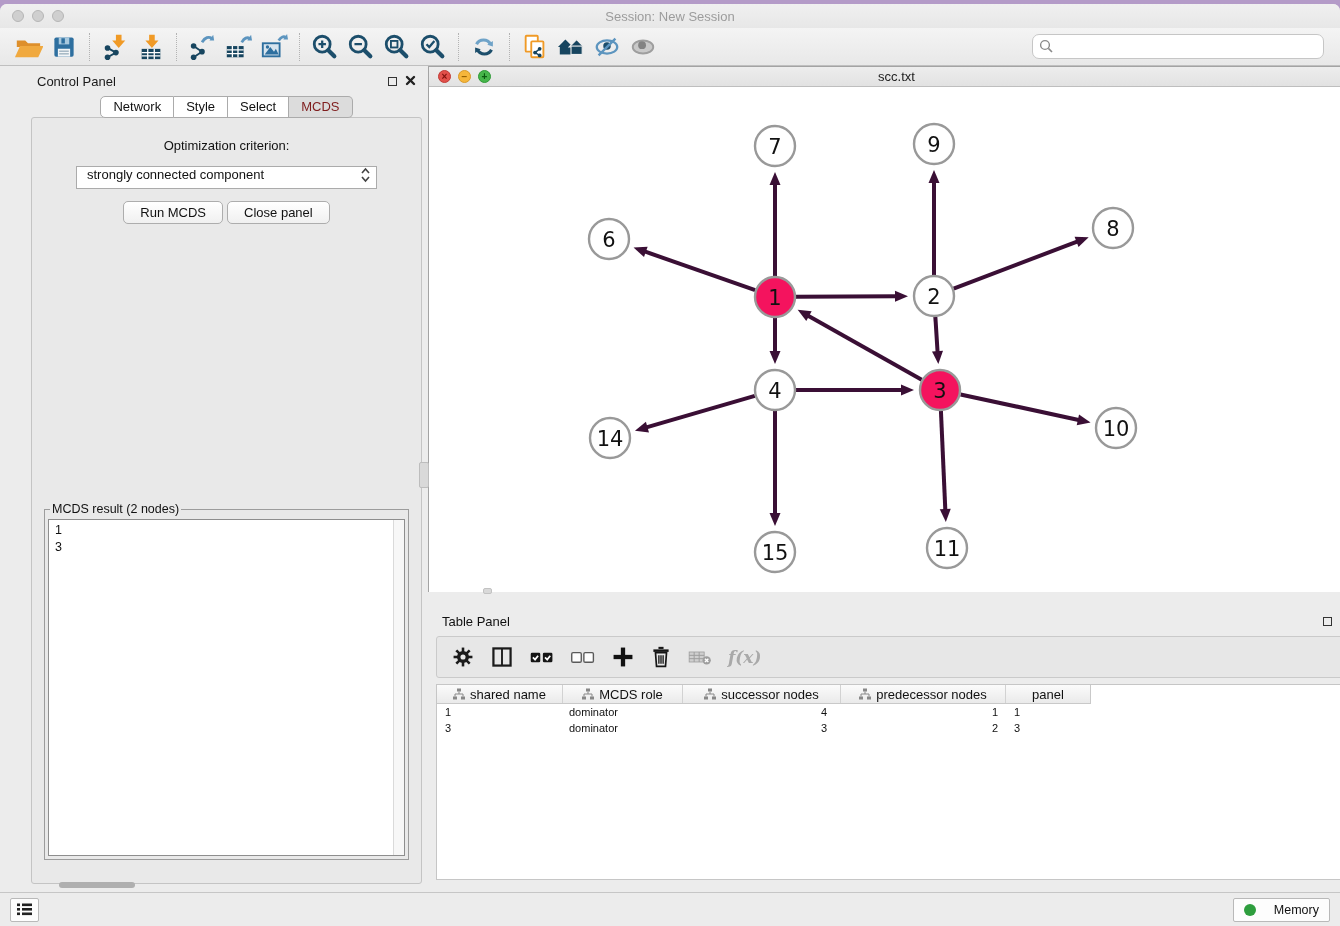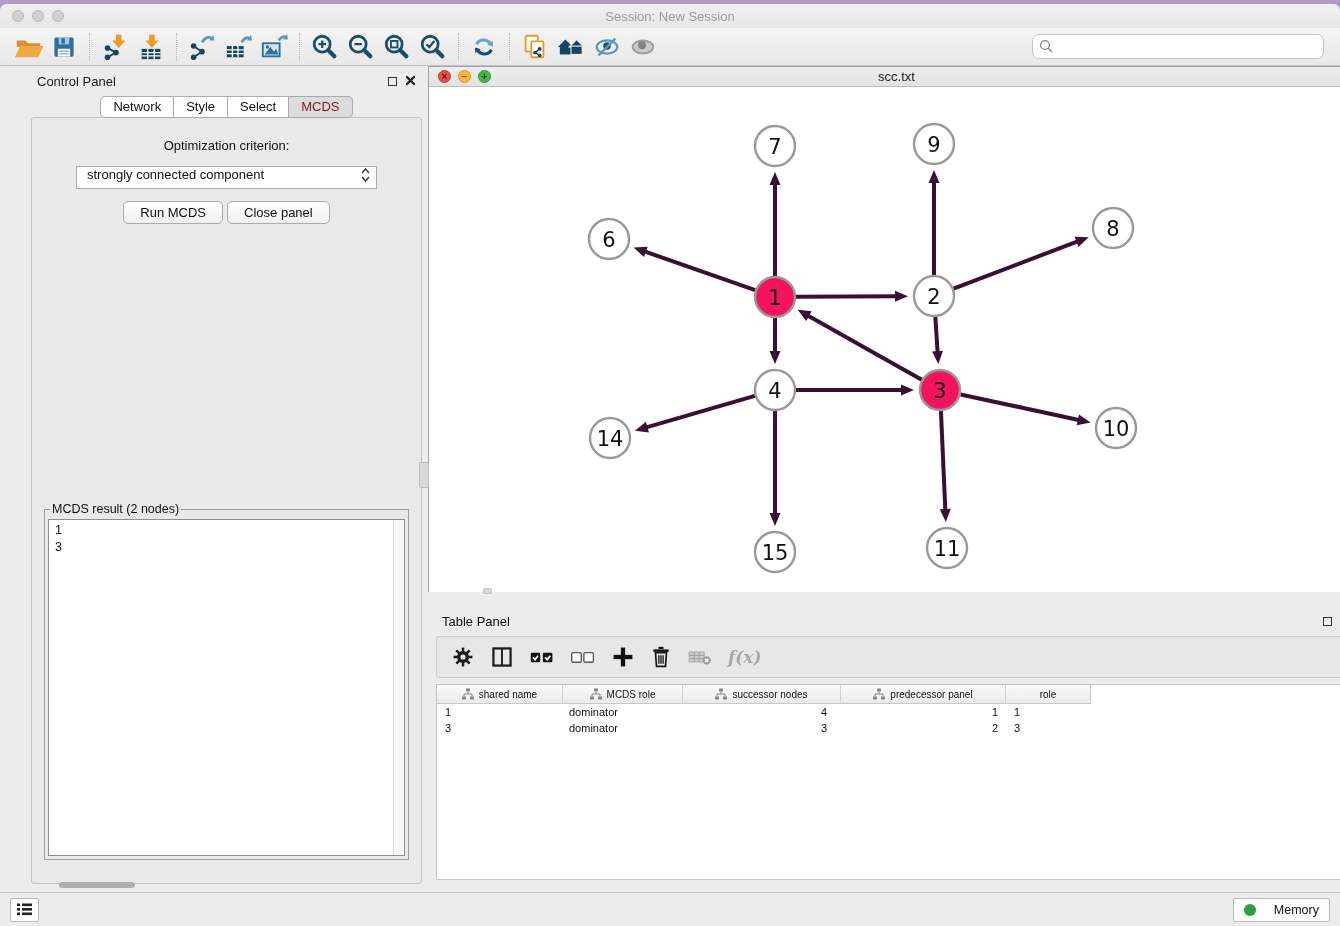--- a/index.html
+++ b/index.html
@@ -84,21 +84,21 @@
   .table-panel { flex:1 1 auto; background:#ECECEC; display:flex; flex-direction:column; padding-top:16px; }
   .tp-header { height:26px; display:flex; align-items:center; padding:0 14px; }
   .tp-title { font-size:13px; }
   .tp-toolbar { height:42px; margin:2px 8px 0; background:#E7E7E7; border:1px solid #CACACA; border-radius:3px;
                 display:flex; align-items:center; gap:15px; padding:0 14px; flex:0 0 auto; }
   .tp-icon { display:flex; align-items:center; justify-content:center; }
   .fx-label { font-family:"DejaVu Serif", serif; font-style:italic; font-size:17px; color:#A9A9A9;font-weight:bold; }
   .tp-table { flex:1 1 auto; margin:6px 8px 0; background:#fff; border:1px solid #C6C6C6; overflow:hidden; }
   .thead { display:flex; height:19px; background:linear-gradient(#FBFBFB,#EAEAEA); border-bottom:1px solid #C9C9C9;
            width:654px; border-right:1px solid #C9C9C9; }
-  .th { display:flex; align-items:center; justify-content:center; gap:5px; font-size:10px; color:#111;
+  .th { display:flex; align-items:center; justify-content:center; gap:5px; font-size:13px; color:#111;
         border-right:1px solid #D2D2D2; }
   .th:nth-child(1){ width:126px; } .th:nth-child(2){ width:120px; } .th:nth-child(3){ width:158px; }
   .th:nth-child(4){ width:165px; } .th:nth-child(5){ width:84px; border-right:none; }
   .tr { display:flex; height:16px; align-items:center; font-size:11px; }
   .td { height:16px; line-height:16px; }
   .td:nth-child(1){ width:126px; padding-left:8px; } .td:nth-child(2){ width:120px; padding-left:6px; }
   .td:nth-child(3){ width:158px; text-align:right; padding-right:14px; }
   .td:nth-child(4){ width:165px; text-align:right; padding-right:8px; }
   .td:nth-child(5){ width:84px; padding-left:8px; }
   .tp-scrollstrip { height:12px; margin:0 8px; background:#ECECEC; flex:0 0 auto; }
@@ -539,24 +539,24 @@
                   <rect x="4" y="0.5" width="4" height="3" fill="#888"></rect>
                   <rect x="0" y="8.5" width="4" height="3" fill="#888"></rect>
                   <rect x="8" y="8.5" width="4" height="3" fill="#888"></rect>
                   <g stroke="#888" stroke-width="1">
                     <line x1="6" y1="3.5" x2="6" y2="6"></line>
                     <line x1="2" y1="6" x2="10" y2="6"></line>
                     <line x1="2" y1="6" x2="2" y2="8.5"></line>
                     <line x1="10" y1="6" x2="10" y2="8.5"></line>
                   </g>
                 </svg>
-              <span>predecessor panel</span>
+              <span>predecessor nodes</span>
             </span>
             <span class="th">
-              <span>role</span>
+              <span>panel</span>
             </span>
           </div>
           <div class="tr">
             <span class="td">1</span>
             <span class="td">dominator</span>
             <span class="td">4</span>
             <span class="td">1</span>
             <span class="td">1</span>
           </div>
           <div class="tr">

